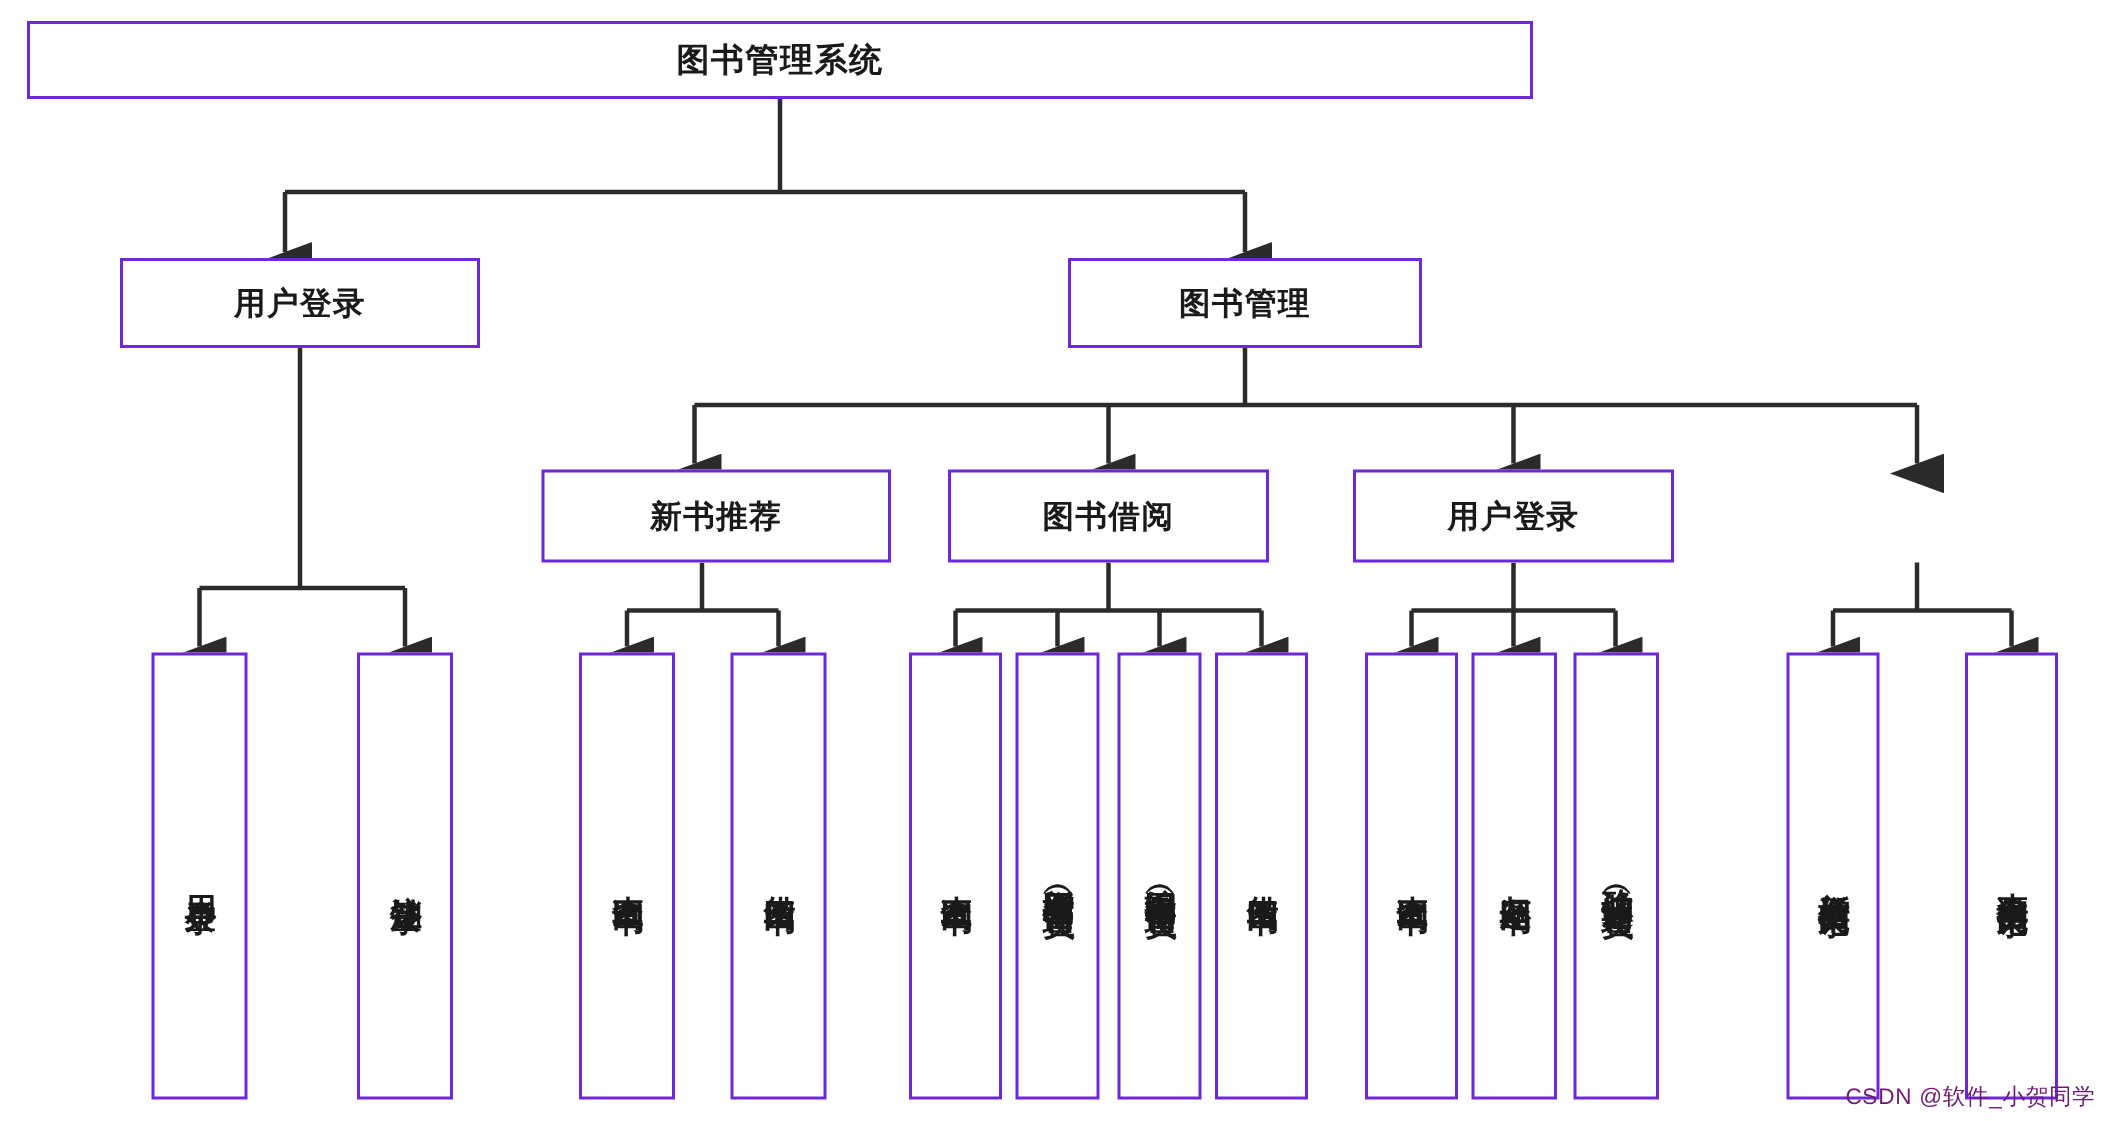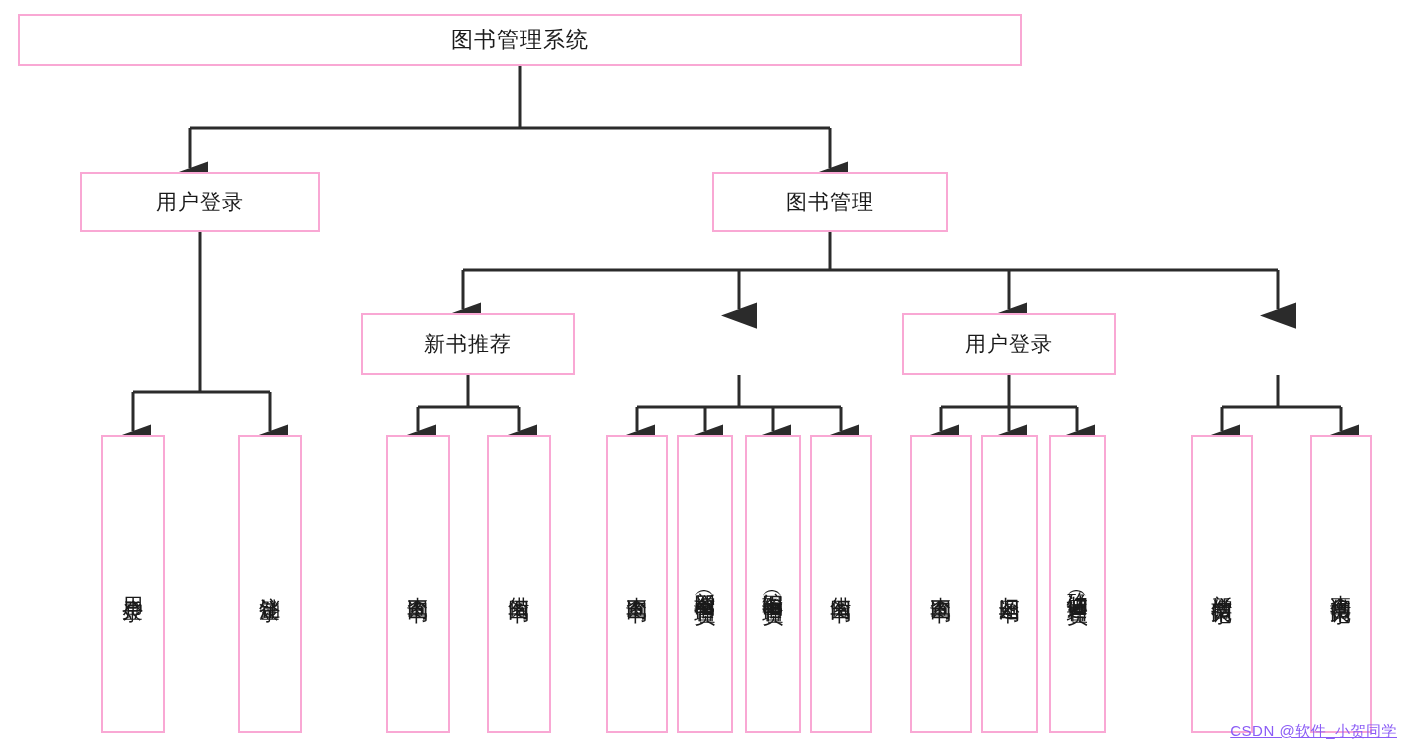--- a/index.html
+++ b/index.html
@@ -21,26 +21,27 @@
     position: absolute;
     left: 0;
     top: 0;
     width: 1405px;
     height: 747px;
     pointer-events: none;
   }
   .node {
     position: absolute;
     box-sizing: border-box;
-    border: 2px solid #f9a8d4;
+    border: 2px solid #6d28d9;
     background: #ffffff;
     display: flex;
     align-items: center;
     justify-content: center;
     color: #1a1a1a;
+    font-weight: bold;
   }
   .node.horiz {
     font-size: 21px;
     letter-spacing: 1px;
   }
   .node.root {
     font-size: 22px;
   }
   .node.leaf {
     align-items: center;
@@ -54,24 +55,23 @@
     line-height: 1.12;
     letter-spacing: 2px;
     white-space: nowrap;
     color: #1a1a1a;
   }
   .watermark {
     position: absolute;
     right: 8px;
     bottom: 6px;
     font-size: 15px;
-    color: #8b5cf6;
+    color: #701a75;
     letter-spacing: 0.5px;
     white-space: nowrap;
-    text-decoration: underline;
   }
 </style>
 </head>
 <body>
 
 <div id="canvas">
 
   <svg class="edges" viewBox="0 0 1405 747">
     <defs>
       <marker id="arrow" markerWidth="10" markerHeight="12" refX="2.2" refY="6" orient="auto" markerUnits="strokeWidth">
@@ -126,22 +126,25 @@
     <span>图书管理系统</span>
   </div>
 
   <div class="node horiz" style="left:80px; top:172px; width:240px; height:60px;">
     <span>用户登录</span>
   </div>
   <div class="node horiz" style="left:712px; top:172px; width:236px; height:60px;">
     <span>图书管理</span>
   </div>
 
-  <div class="node horiz" style="left:361px; top:313px; width:214px; height:62px;">
+  <div class="node horiz" style="left:361px; top:313px; width:233px; height:62px;">
     <span>新书推荐</span>
+  </div>
+  <div class="node horiz" style="left:632px; top:313px; width:214px; height:62px;">
+    <span>图书借阅</span>
   </div>
   <div class="node horiz" style="left:902px; top:313px; width:214px; height:62px;">
     <span>用户登录</span>
   </div>
 
   <div class="node leaf" style="left:101px; top:435px; width:64px; height:298px;">
     <span class="vtext">用户登录</span>
   </div>
   <div class="node leaf" style="left:238px; top:435px; width:64px; height:298px;">
     <span class="vtext">注销登录</span>

